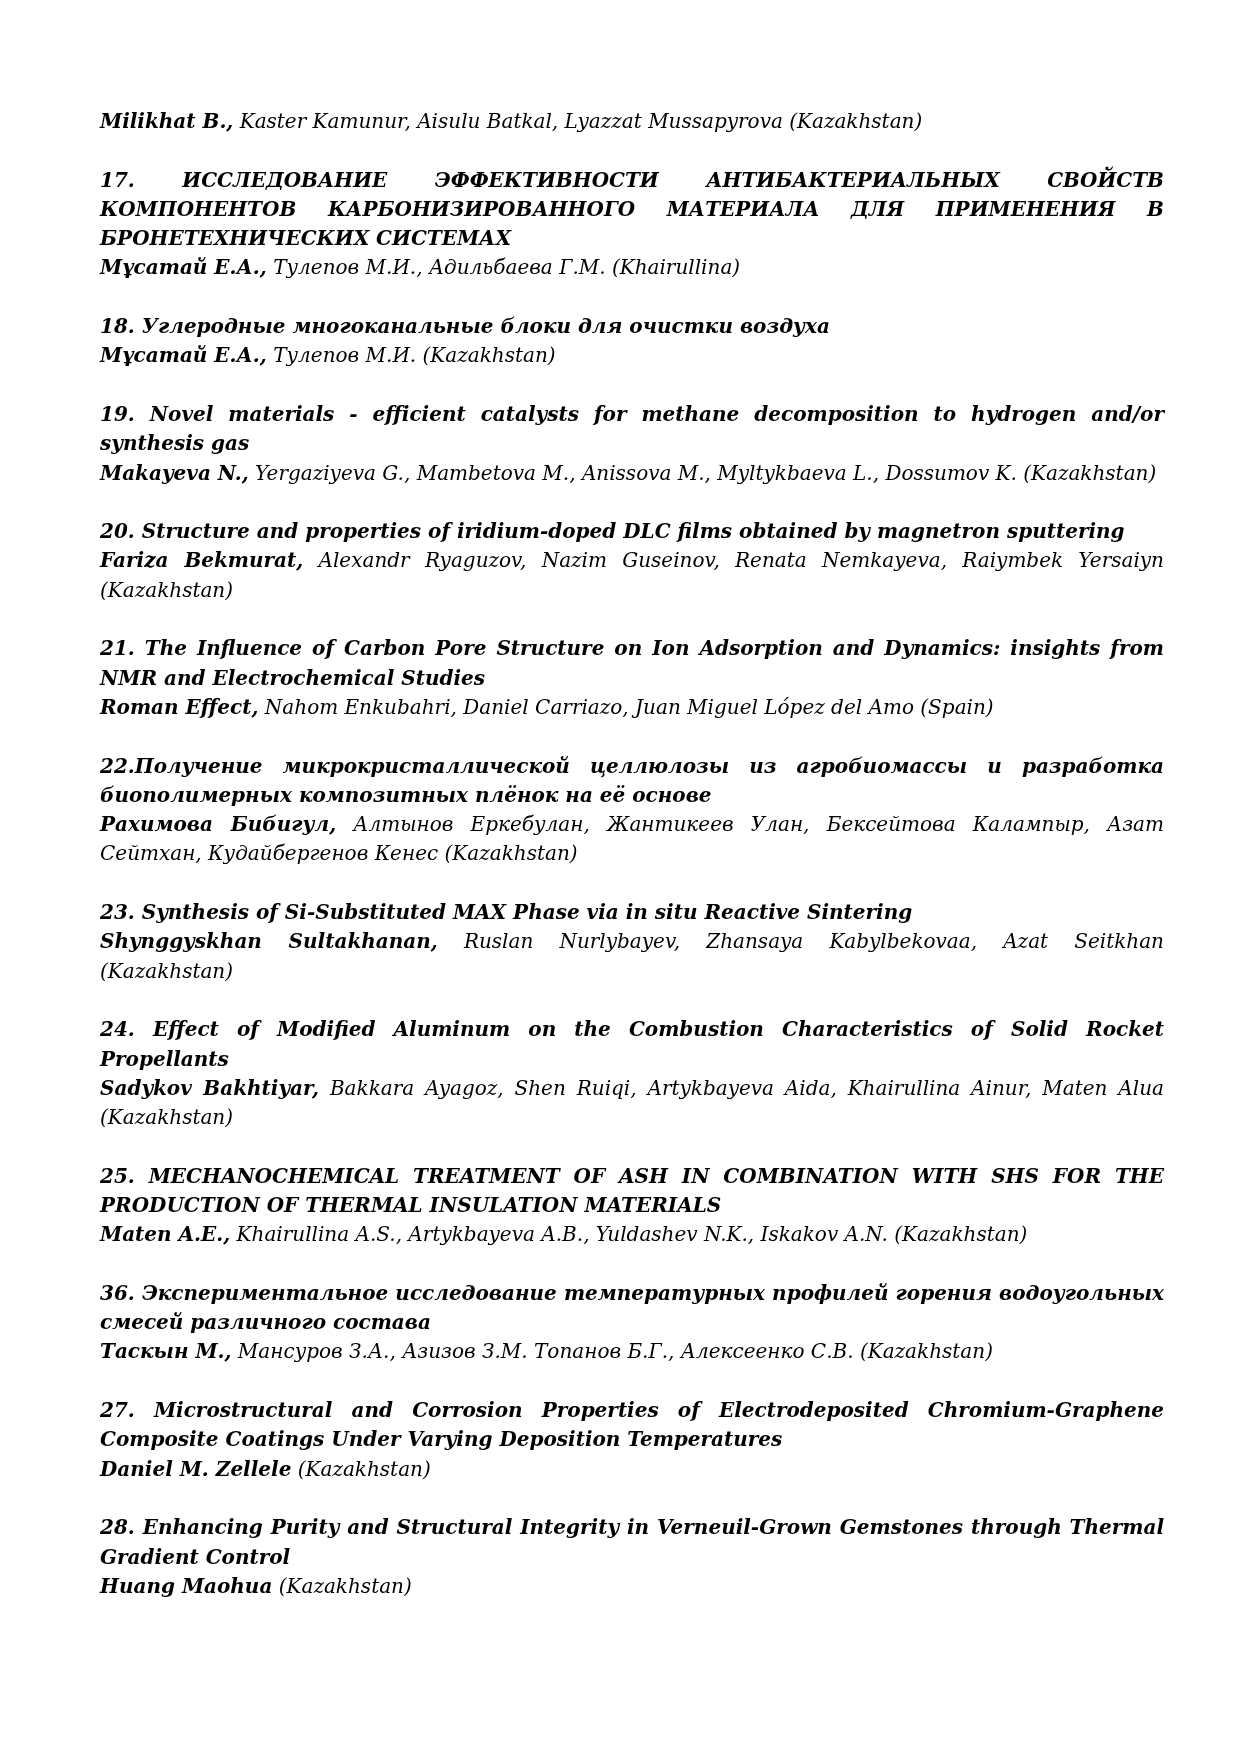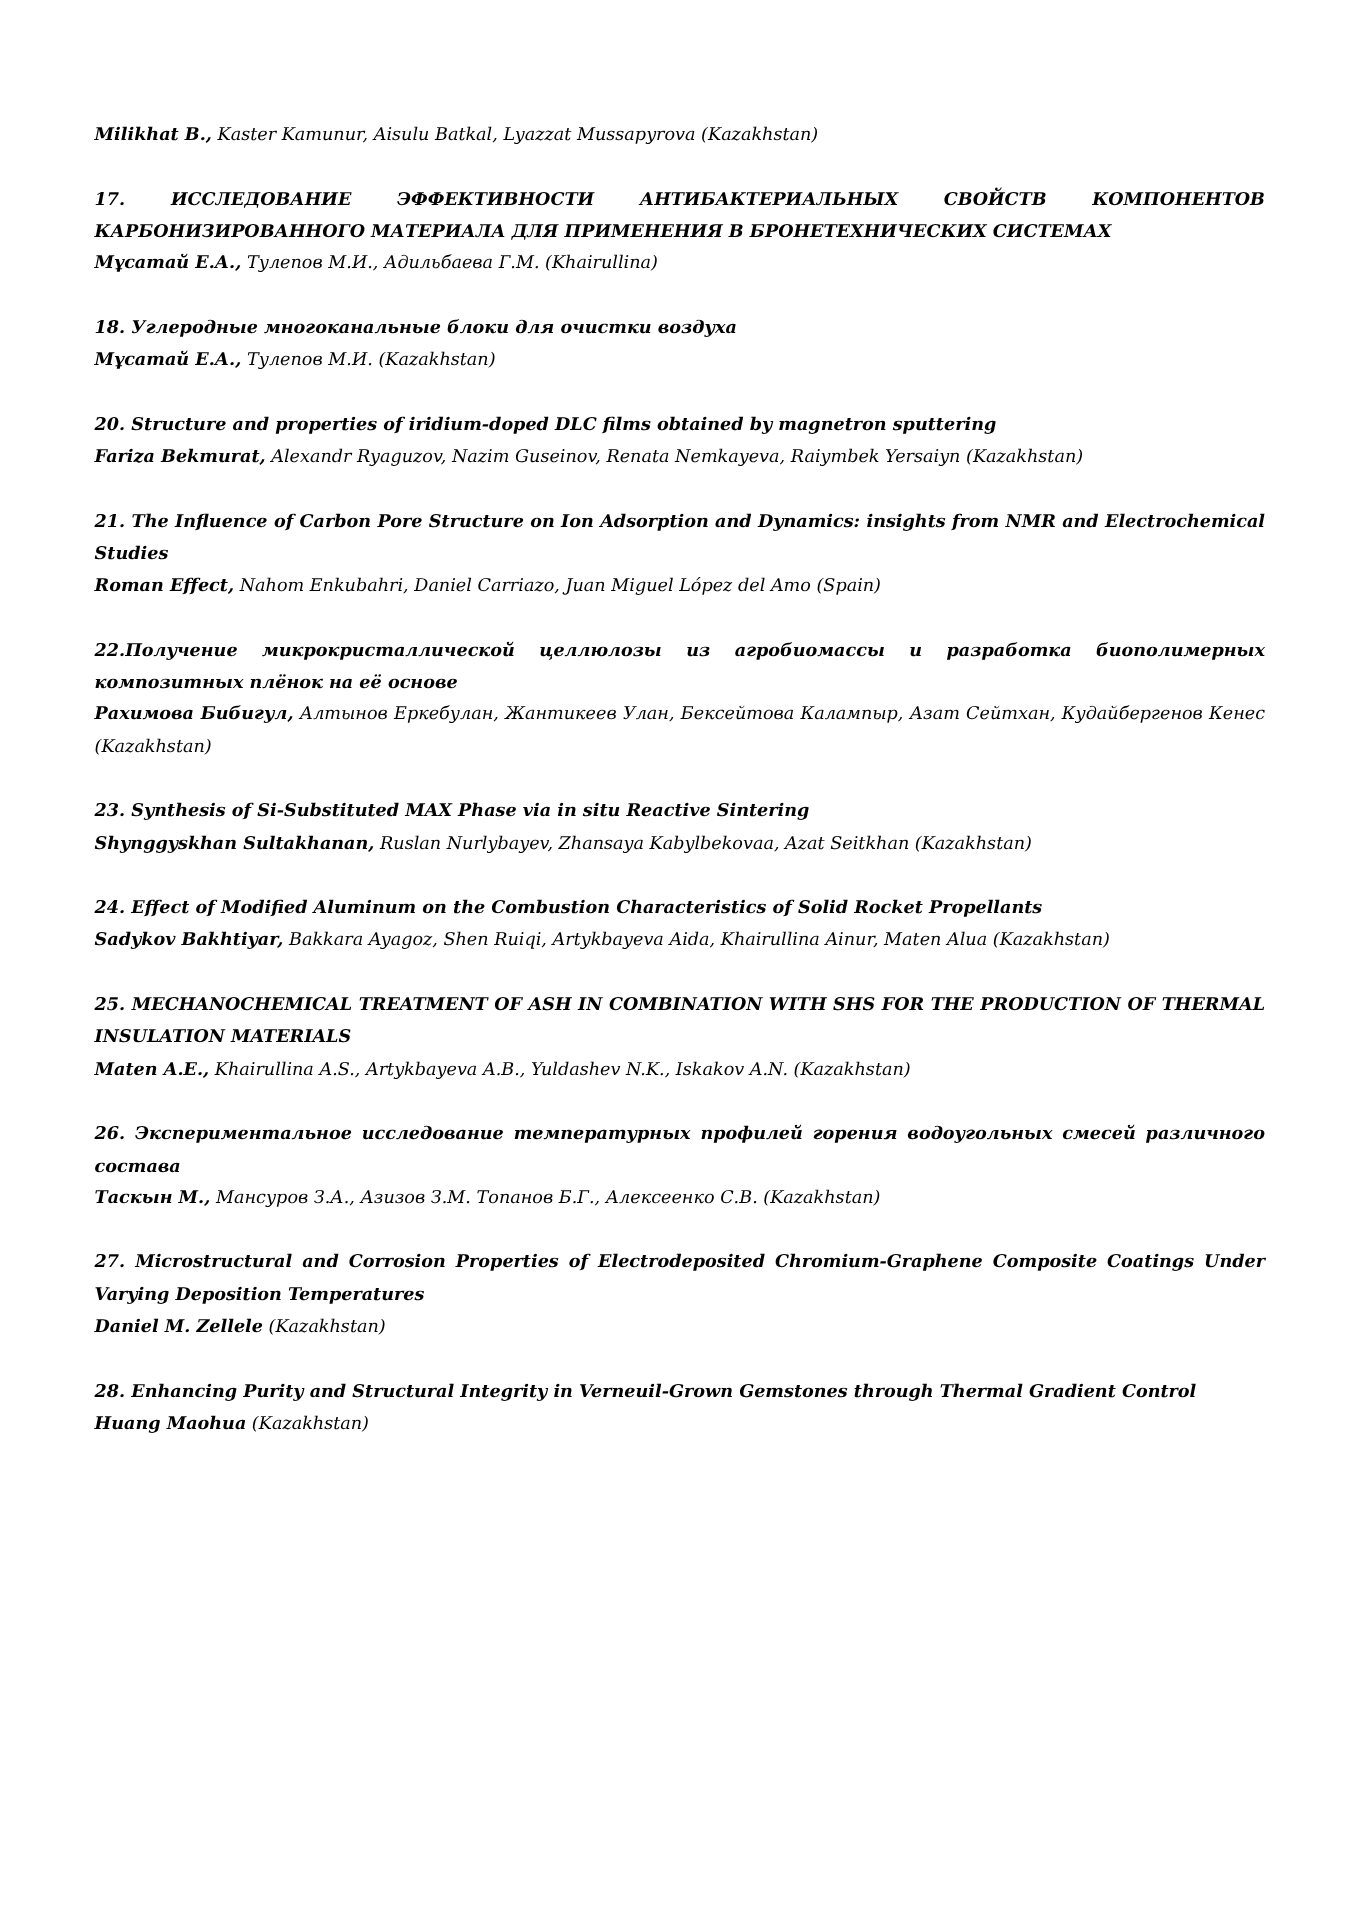--- a/index.html
+++ b/index.html
@@ -1,21 +1,21 @@
 <!DOCTYPE html>
 <html><head>
 <meta charset="utf-8">
 <style>
   html, body { margin: 0; padding: 0; background: #ffffff; }
   body { width: 1241px; height: 1755px; position: relative; overflow: hidden; }
   .page {
-    position: absolute; left: 86px; top: 107px; width: 1064px;
+    position: absolute; left: 100px; top: 107px; width: 1064px;
     font-family: "DejaVu Serif", "Liberation Serif", serif;
     font-style: italic; color: #000;
-    font-size: 16px; line-height: 29.3px;
+    font-size: 20px; line-height: 29.3px;
   }
   .entry { margin: 0 0 29.3px 0; text-align: justify; }
   .title { font-weight: bold; }
   .authors { font-weight: normal; }
   .lead { font-weight: bold; }
   .first-line { margin: 0 0 29.3px 0; }
 </style>
 </head>
 <body>
 
@@ -28,20 +28,24 @@
   <div class="entry">
     <div class="title">17. ИССЛЕДОВАНИЕ ЭФФЕКТИВНОСТИ АНТИБАКТЕРИАЛЬНЫХ СВОЙСТВ КОМПОНЕНТОВ КАРБОНИЗИРОВАННОГО МАТЕРИАЛА ДЛЯ ПРИМЕНЕНИЯ В БРОНЕТЕХНИЧЕСКИХ СИСТЕМАХ</div>
     <div><span class="lead">Мұсатай Е.А.,</span><span class="authors"> Тулепов М.И., Адильбаева Г.М. (Khairullina)</span></div>
   </div>
 
   <div class="entry">
     <div class="title">18. Углеродные многоканальные блоки для очистки воздуха</div>
     <div><span class="lead">Мұсатай Е.А.,</span><span class="authors"> Тулепов М.И. (Kazakhstan)</span></div>
   </div>
 
+  <div class="entry">
+    <div class="title">19. Novel materials - efficient catalysts for methane decomposition to hydrogen and/or synthesis gas</div>
+    <div><span class="lead">Makayeva N.,</span><span class="authors"> Yergaziyeva G., Mambetova M., Anissova M., Myltykbaeva L., Dossumov K. (Kazakhstan)</span></div>
+  </div>
 
   <div class="entry">
     <div class="title">20. Structure and properties of iridium-doped DLC films obtained by magnetron sputtering</div>
     <div><span class="lead">Fariza Bekmurat,</span><span class="authors"> Alexandr Ryaguzov, Nazim Guseinov, Renata Nemkayeva, Raiymbek Yersaiyn (Kazakhstan)</span></div>
   </div>
 
   <div class="entry">
     <div class="title">21. The Influence of Carbon Pore Structure on Ion Adsorption and Dynamics: insights from NMR and Electrochemical Studies</div>
     <div><span class="lead">Roman Effect,</span><span class="authors"> Nahom Enkubahri, Daniel Carriazo, Juan Miguel López del Amo (Spain)</span></div>
   </div>
@@ -60,21 +64,21 @@
     <div class="title">24. Effect of Modified Aluminum on the Combustion Characteristics of Solid Rocket Propellants</div>
     <div><span class="lead">Sadykov Bakhtiyar,</span><span class="authors"> Bakkara Ayagoz, Shen Ruiqi, Artykbayeva Aida, Khairullina Ainur, Maten Alua (Kazakhstan)</span></div>
   </div>
 
   <div class="entry">
     <div class="title">25. MECHANOCHEMICAL TREATMENT OF ASH IN COMBINATION WITH SHS FOR THE PRODUCTION OF THERMAL INSULATION MATERIALS</div>
     <div><span class="lead">Maten A.E.,</span><span class="authors"> Khairullina A.S., Artykbayeva A.B., Yuldashev N.K., Iskakov A.N. (Kazakhstan)</span></div>
   </div>
 
   <div class="entry">
-    <div class="title">26. Экспериментальное исследование температурных профилей горения водоугольных смесей различного состава</div>
+    <div class="title">36. Экспериментальное исследование температурных профилей горения водоугольных смесей различного состава</div>
     <div><span class="lead">Таскын М.,</span><span class="authors"> Мансуров З.А., Азизов З.М. Топанов Б.Г., Алексеенко С.В. (Kazakhstan)</span></div>
   </div>
 
   <div class="entry">
     <div class="title">27. Microstructural and Corrosion Properties of Electrodeposited Chromium-Graphene Composite Coatings Under Varying Deposition Temperatures</div>
     <div><span class="lead">Daniel M. Zellele</span><span class="authors"> (Kazakhstan)</span></div>
   </div>
 
   <div class="entry">
     <div class="title">28. Enhancing Purity and Structural Integrity in Verneuil-Grown Gemstones through Thermal Gradient Control</div>

